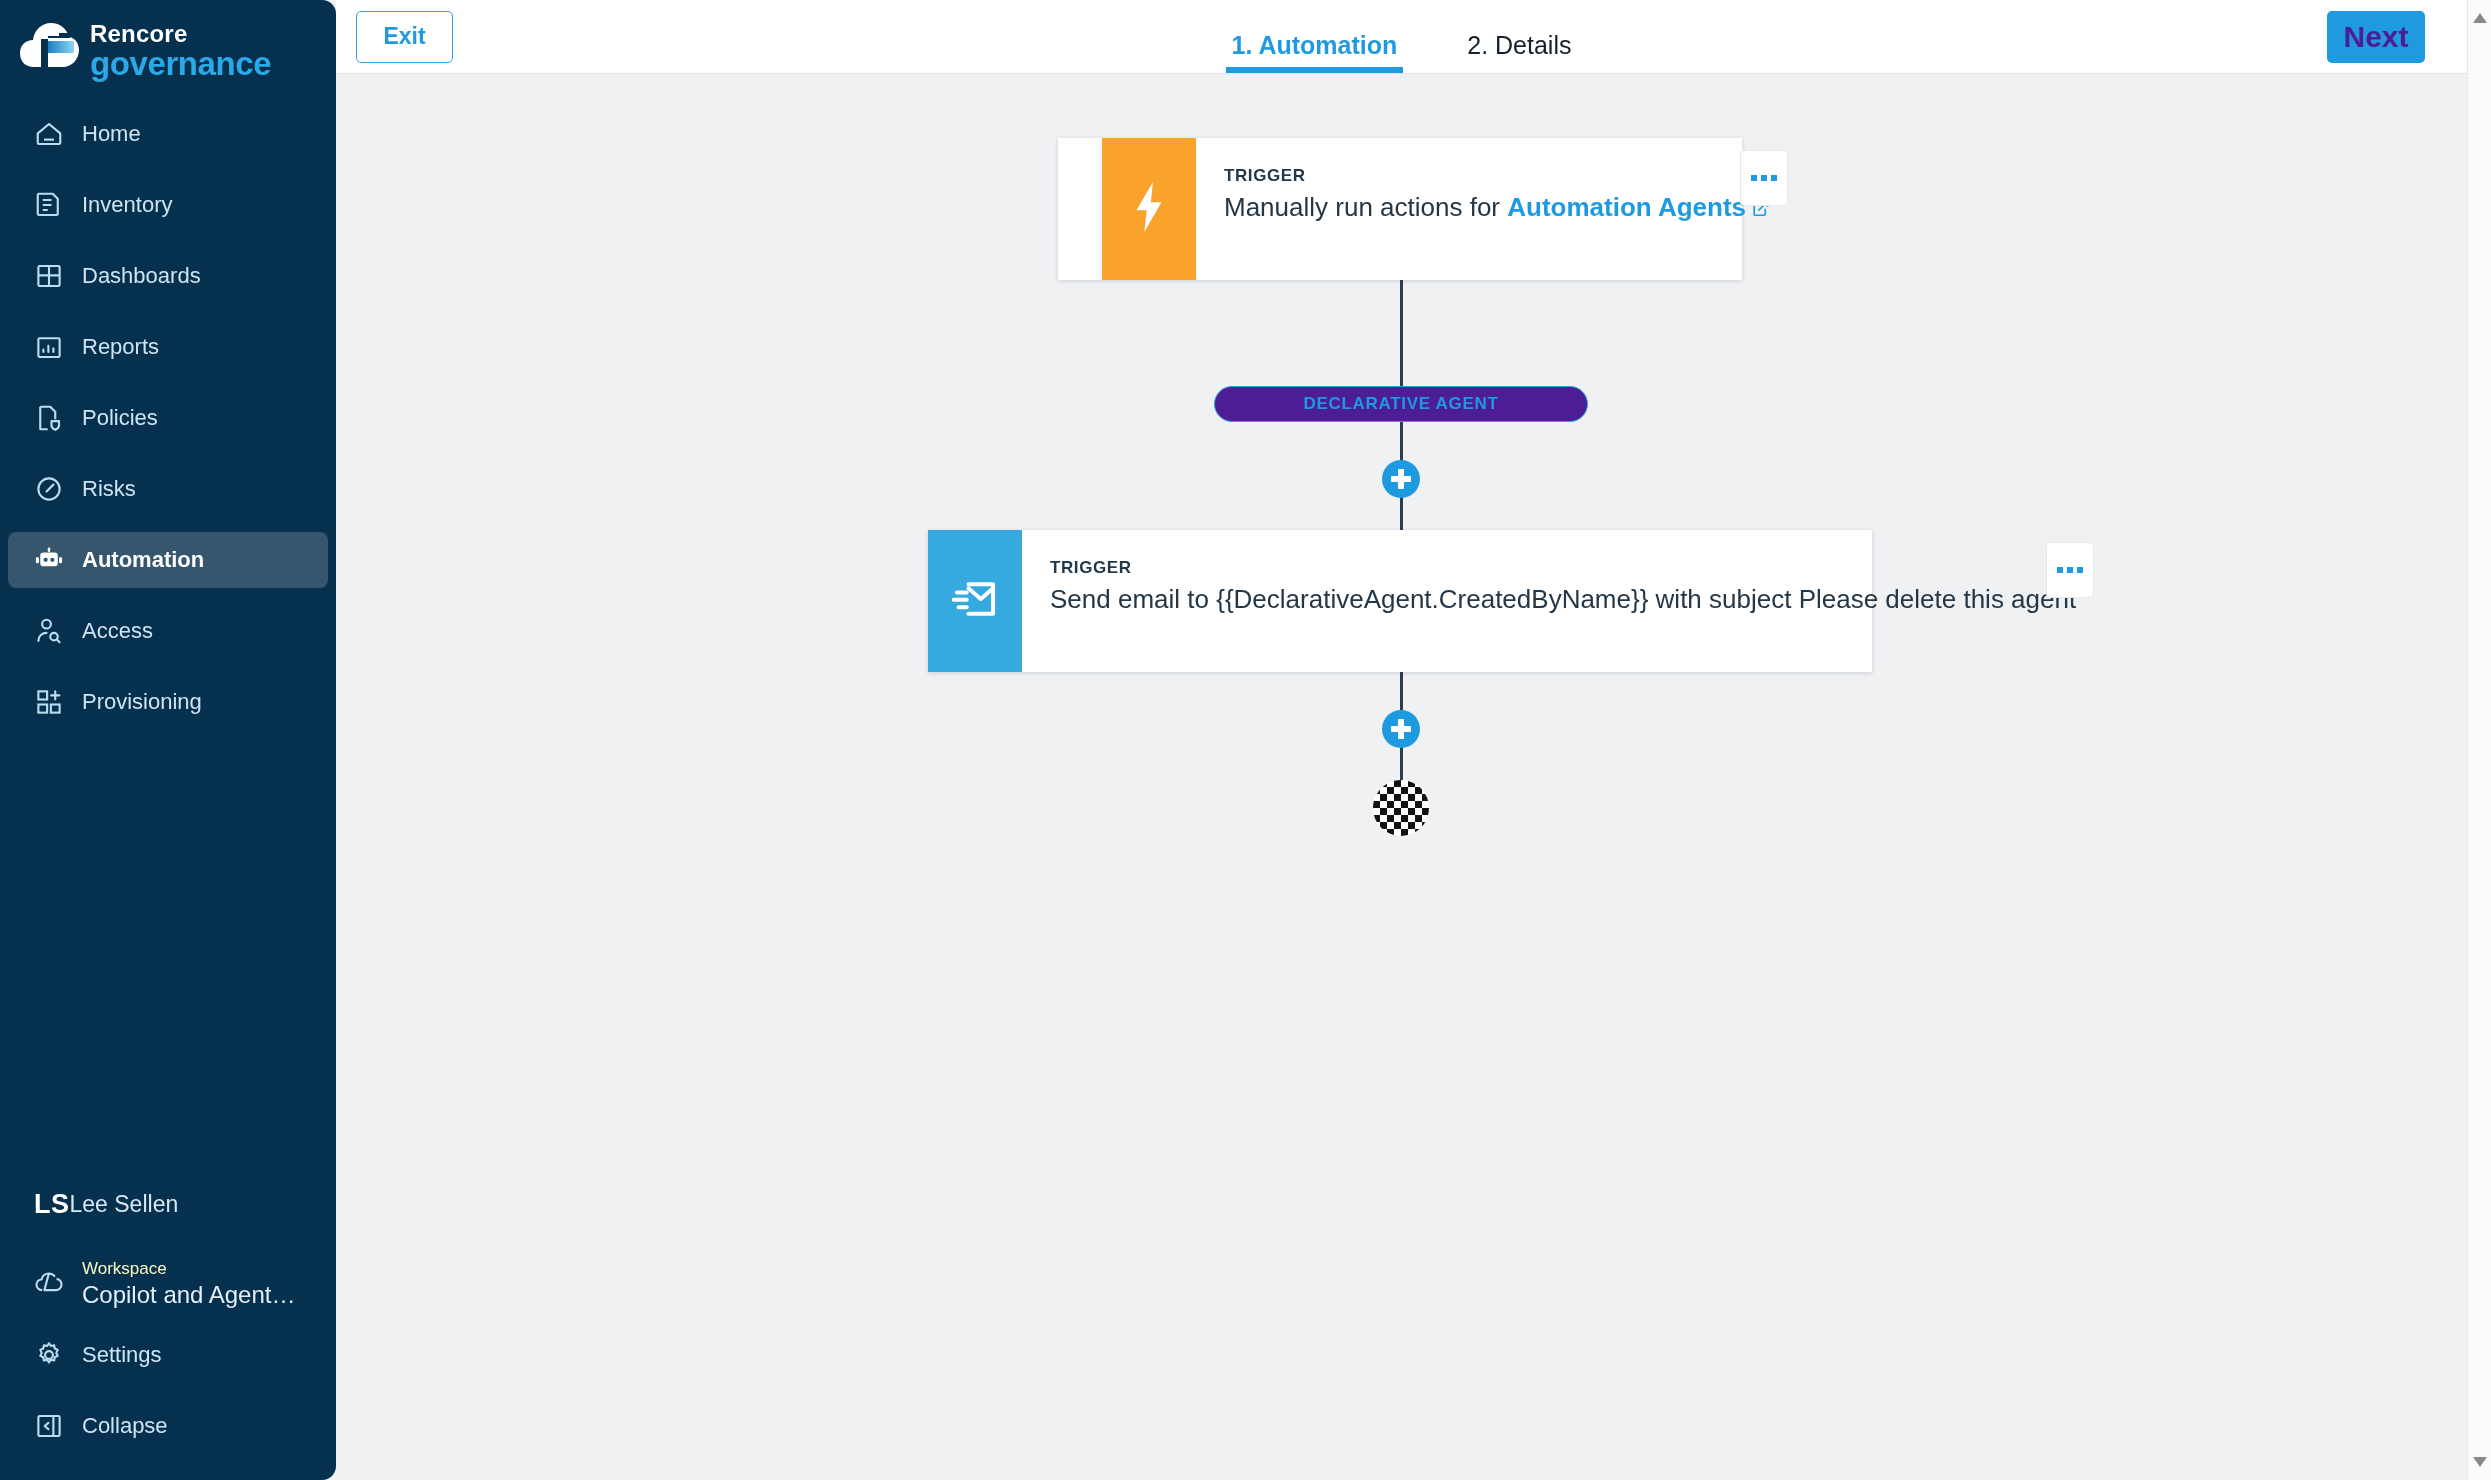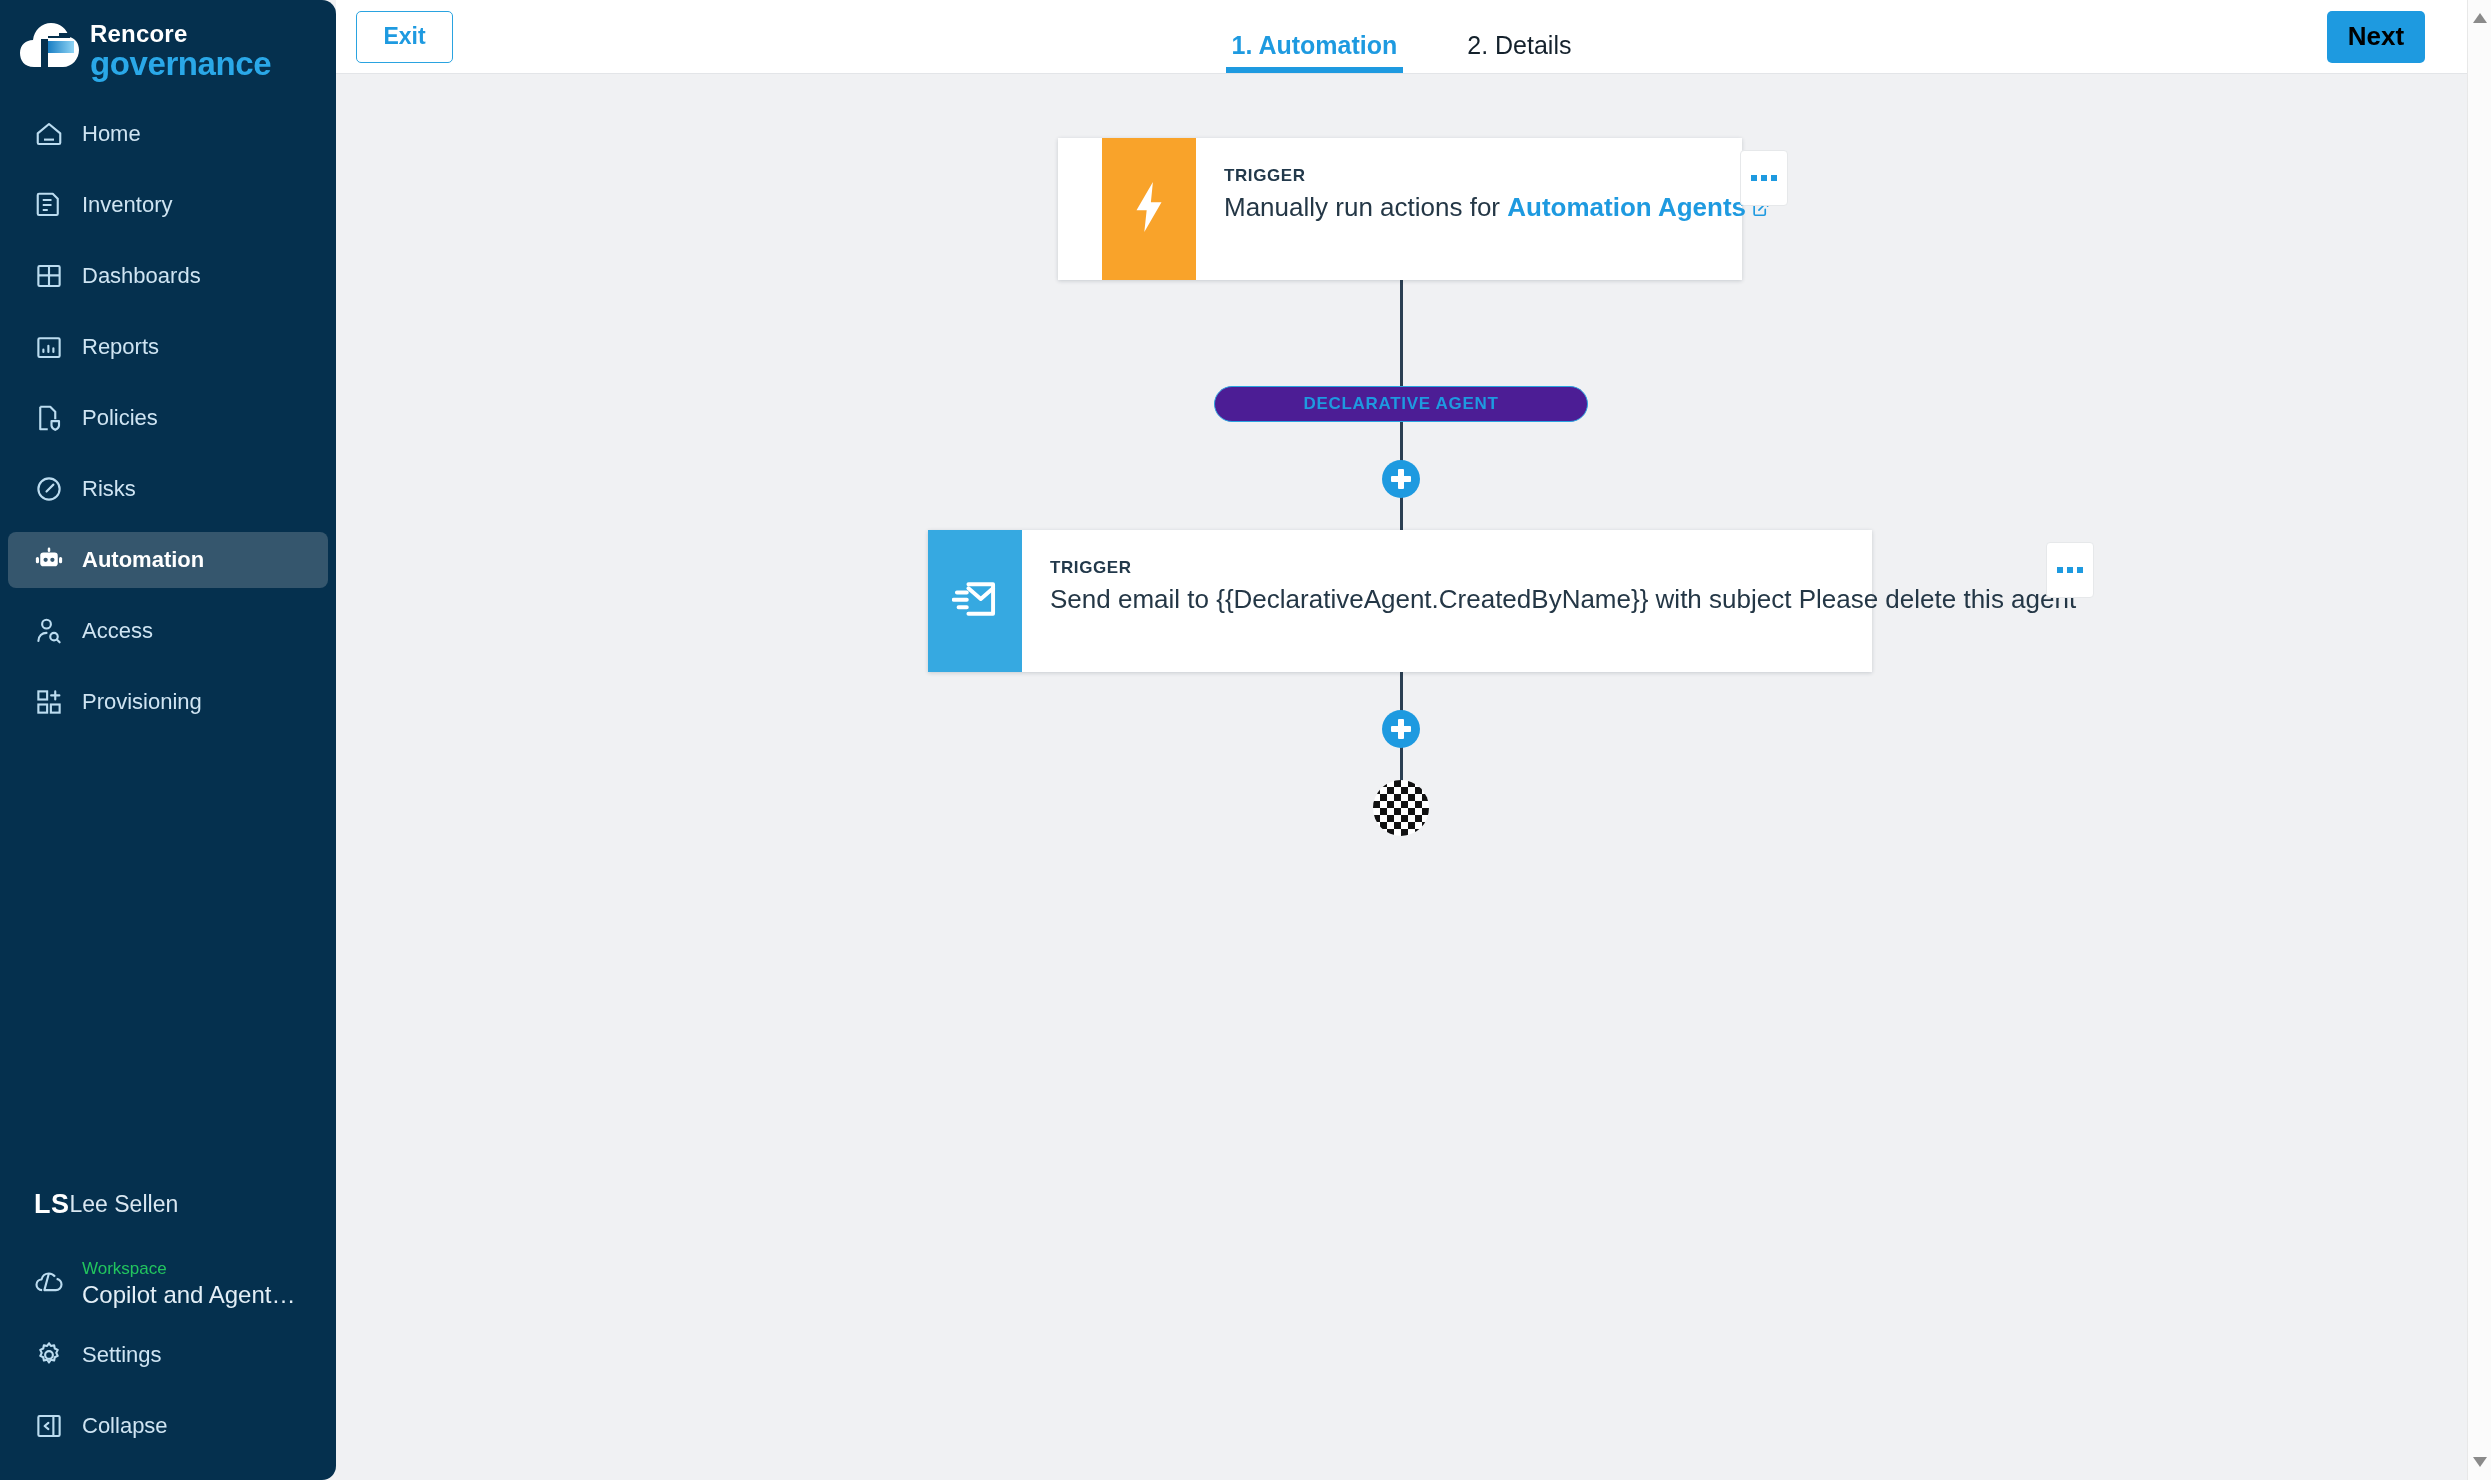--- a/index.html
+++ b/index.html
@@ -98,21 +98,21 @@
   .ws-row {
     display: flex;
     align-items: center;
     gap: 18px;
     padding-left: 26px;
     height: 62px;
     border-radius: 8px;
     cursor: pointer;
   }
   .ws-text { line-height: 1.15; }
-  .ws-label { display: block; color: #22c55e; font-size: 17px; }
+  .ws-label { display: block; color: #fef9c3; font-size: 17px; }
   .ws-value { display: block; color: #e3eef6; font-size: 24px; margin-top: 2px; }
 
   
   .main {
     position: absolute;
     left: 336px; top: 0;
     width: 2131px; height: 1480px;
     display: flex;
     flex-direction: column;
     background: #ffffff;
@@ -163,22 +163,22 @@
     font-weight: bold;
     box-shadow: inset 0 -6px 0 0 #1e9ae0;
   }
   .next-btn {
     position: absolute;
     right: 42px;
     width: 98px; height: 52px;
     background: #1e9ae0;
     border: none;
     border-radius: 5px;
-    color: #000000;
-    font-size: 26px;
+    color: #4c1d95;
+    font-size: 30px;
     font-weight: bold;
     font-family: "Liberation Sans", sans-serif;
     cursor: pointer;
   }
 
   
   .canvas {
     position: relative;
     flex: 1 1 auto;
     background: #f0f1f3;

